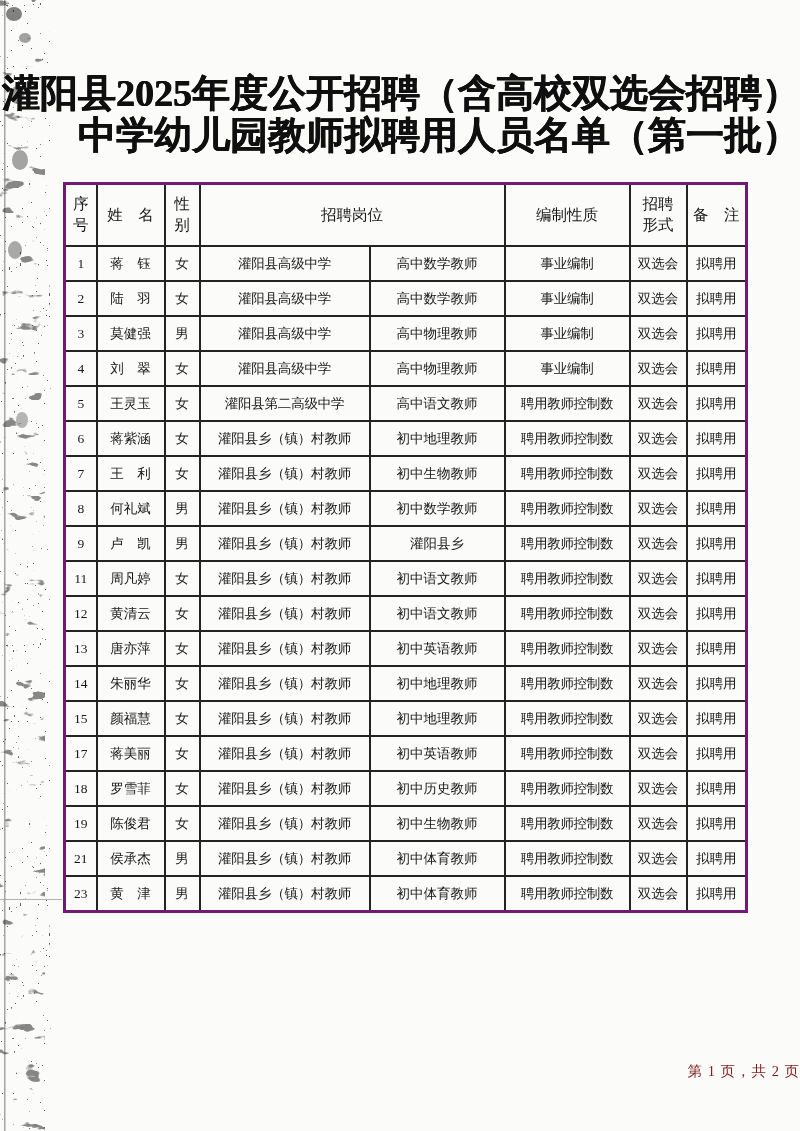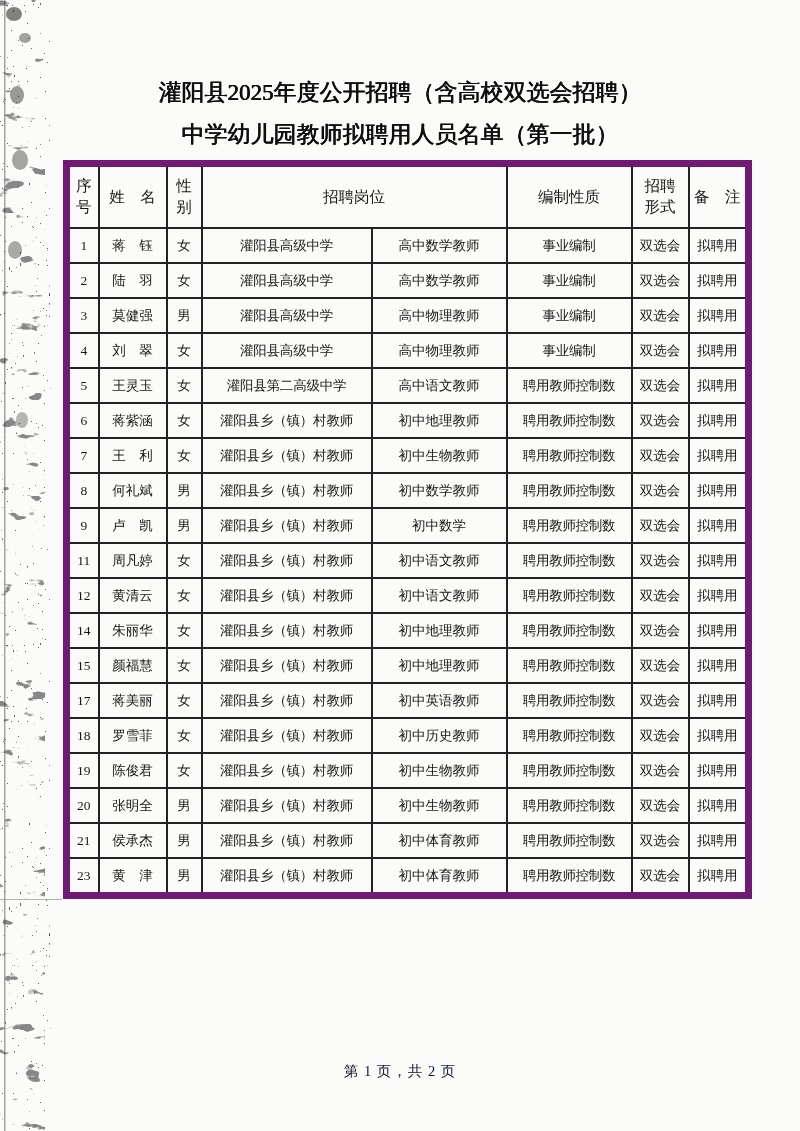--- a/index.html
+++ b/index.html
@@ -8,47 +8,47 @@
     background:#ffffff;
     font-family:"Liberation Serif","DejaVu Serif",serif;
   }
   .page {
     position:relative; width:800px; height:1131px;
     background:#fbfbf9; overflow:hidden; color:#1b1b1b;
   }
   .noise-strip { position:absolute; left:0; top:0; pointer-events:none; }
   .doc-title {
     position:absolute; top:72px; left:0; width:100%;
-    text-align:center; font-weight:normal; color:#0f0f0f;
-    font-size:23px; line-height:42px; letter-spacing:0px;
+    text-align:right; font-weight:bold; color:#0f0f0f;
+    font-size:38px; line-height:42px; letter-spacing:0px;
     text-shadow:0.5px 0 0 #111, -0.3px 0 0 #111;
   }
   table.hire-table {
-    position:absolute; left:63px; top:160px; width:682px;
+    position:absolute; left:63px; top:182px; width:682px;
     border-collapse:collapse; table-layout:fixed;
-    border:7px solid #701a75;
+    border:3px solid #701a75;
   }
   .hire-table th, .hire-table td {
     border:2px solid #232323;
     text-align:center; vertical-align:middle;
     padding:0; overflow:hidden;
     font-weight:normal; color:#171717;
   }
   .hire-table thead th { height:60px; font-size:15.5px; }
   .hire-table tbody td { height:33px; font-size:13.5px; }
   .wrap1 { display:inline-block; width:1.05em; word-break:break-all; line-height:1.35; }
   .wrap2 { display:inline-block; width:2.1em;  word-break:break-all; line-height:1.35; }
   .c-no { font-size:13px; }
   .c-school { font-size:13px; letter-spacing:-0.2px;margin-top:40px; }
   .c-post { font-size:13px;margin-top:27px; }
   .c-establishment { font-size:13px; letter-spacing:-0.3px; }
   .c-form, .c-remark { font-size:13px; }
   .page-footer {
     position:absolute; top:1062px; left:0; width:100%;
-    text-align:center; font-size:14.5px; color:#0f172a; letter-spacing:1px;
+    text-align:right; font-size:14.5px; color:#7f1d1d; letter-spacing:1px;
   }
   .margin-line {
     position:absolute; left:0; top:899px; width:62px; height:1px;
     background:#8a8a8a; opacity:.65; pointer-events:none;
   }
 </style>
 </head>
 <body>
 
 <div class="page">
@@ -183,21 +183,21 @@
           <td class="c-post">初中数学教师</td>
           <td class="c-establishment">聘用教师控制数</td>
           <td class="c-form">双选会</td>
           <td class="c-remark">拟聘用</td>
         </tr>
         <tr>
           <td class="c-no">9</td>
           <td class="c-name">卢　凯</td>
           <td class="c-gender">男</td>
           <td class="c-school">灌阳县乡（镇）村教师</td>
-          <td class="c-post">初中数学</td>
+          <td class="c-post">灌阳县乡</td>
           <td class="c-establishment">聘用教师控制数</td>
           <td class="c-form">双选会</td>
           <td class="c-remark">拟聘用</td>
         </tr>
         <tr>
           <td class="c-no">11</td>
           <td class="c-name">周凡婷</td>
           <td class="c-gender">女</td>
           <td class="c-school">灌阳县乡（镇）村教师</td>
           <td class="c-post">初中语文教师</td>
@@ -209,20 +209,30 @@
           <td class="c-no">12</td>
           <td class="c-name">黄清云</td>
           <td class="c-gender">女</td>
           <td class="c-school">灌阳县乡（镇）村教师</td>
           <td class="c-post">初中语文教师</td>
           <td class="c-establishment">聘用教师控制数</td>
           <td class="c-form">双选会</td>
           <td class="c-remark">拟聘用</td>
         </tr>
         <tr>
+          <td class="c-no">13</td>
+          <td class="c-name">唐亦萍</td>
+          <td class="c-gender">女</td>
+          <td class="c-school">灌阳县乡（镇）村教师</td>
+          <td class="c-post">初中英语教师</td>
+          <td class="c-establishment">聘用教师控制数</td>
+          <td class="c-form">双选会</td>
+          <td class="c-remark">拟聘用</td>
+        </tr>
+        <tr>
           <td class="c-no">14</td>
           <td class="c-name">朱丽华</td>
           <td class="c-gender">女</td>
           <td class="c-school">灌阳县乡（镇）村教师</td>
           <td class="c-post">初中地理教师</td>
           <td class="c-establishment">聘用教师控制数</td>
           <td class="c-form">双选会</td>
           <td class="c-remark">拟聘用</td>
         </tr>
         <tr>
@@ -259,30 +269,20 @@
           <td class="c-no">19</td>
           <td class="c-name">陈俊君</td>
           <td class="c-gender">女</td>
           <td class="c-school">灌阳县乡（镇）村教师</td>
           <td class="c-post">初中生物教师</td>
           <td class="c-establishment">聘用教师控制数</td>
           <td class="c-form">双选会</td>
           <td class="c-remark">拟聘用</td>
         </tr>
         <tr>
-          <td class="c-no">20</td>
-          <td class="c-name">张明全</td>
-          <td class="c-gender">男</td>
-          <td class="c-school">灌阳县乡（镇）村教师</td>
-          <td class="c-post">初中生物教师</td>
-          <td class="c-establishment">聘用教师控制数</td>
-          <td class="c-form">双选会</td>
-          <td class="c-remark">拟聘用</td>
-        </tr>
-        <tr>
           <td class="c-no">21</td>
           <td class="c-name">侯承杰</td>
           <td class="c-gender">男</td>
           <td class="c-school">灌阳县乡（镇）村教师</td>
           <td class="c-post">初中体育教师</td>
           <td class="c-establishment">聘用教师控制数</td>
           <td class="c-form">双选会</td>
           <td class="c-remark">拟聘用</td>
         </tr>
         <tr>

